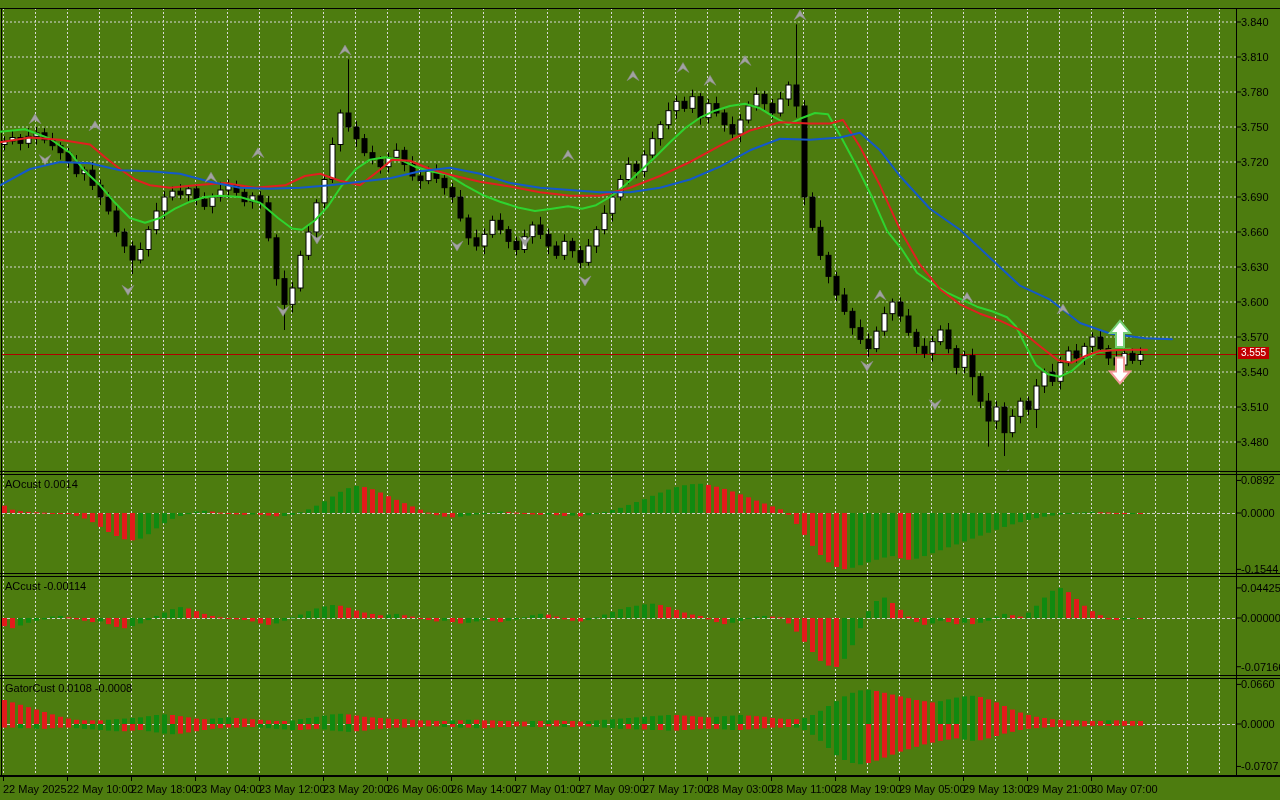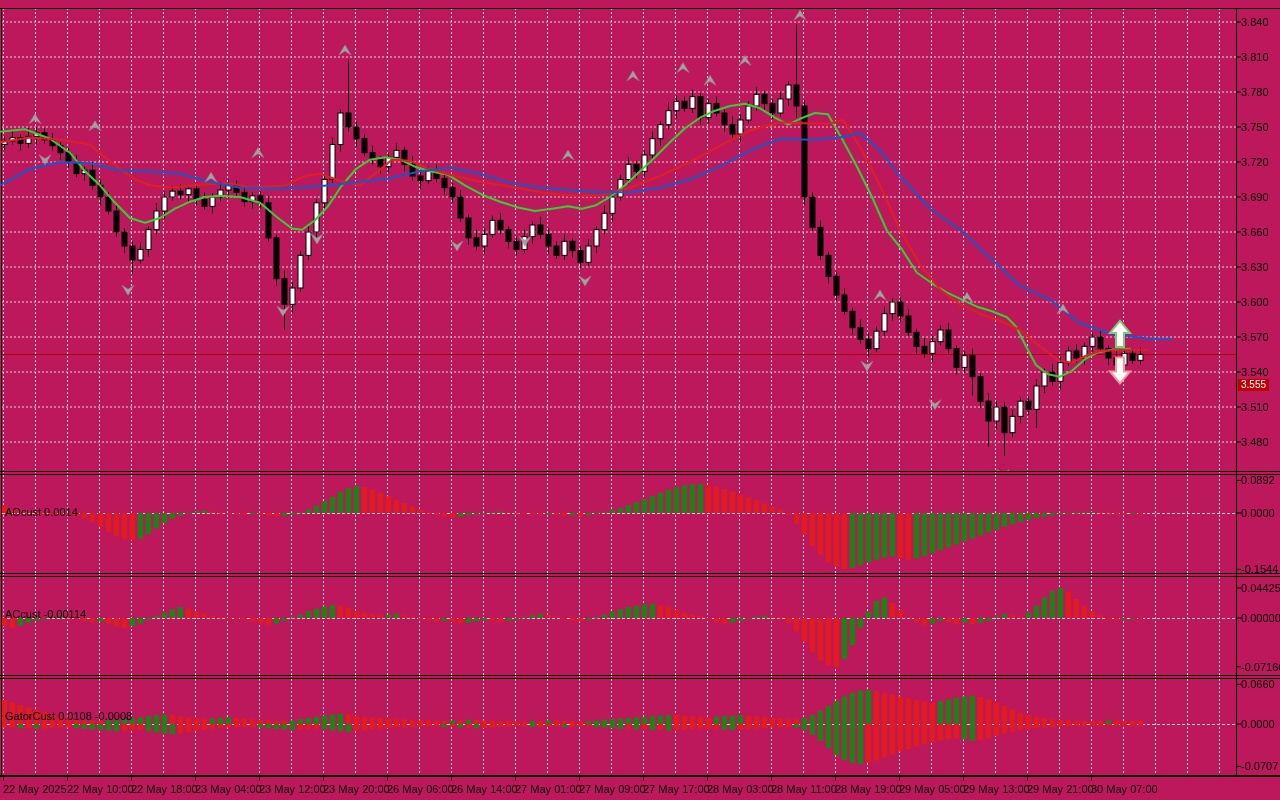--- a/index.html
+++ b/index.html
@@ -1,21 +1,21 @@
 <!DOCTYPE html>
 <html><head>
 <meta charset="utf-8">
 <style>
   html,body{margin:0;padding:0;background:#fff;}
-  #app{position:relative;width:1280px;height:800px;background:#be185d;overflow:hidden;
+  #app{position:relative;width:1280px;height:800px;background:#4d7c0f;overflow:hidden;
        font-family:"Liberation Sans",sans-serif;}
   #app svg{position:absolute;left:0;display:block;}
-  .ind-label{position:absolute;left:5px;font-size:11px;color:#000;white-space:nowrap;z-index:5;margin-top:28px;}
+  .ind-label{position:absolute;left:5px;font-size:11px;color:#000;white-space:nowrap;z-index:5;}
   #price-badge{position:absolute;left:1238px;top:347px;width:31px;height:12px;
-       font-size:10px;line-height:12px;text-align:center;z-index:6;margin-top:32px;}
+       font-size:10px;line-height:12px;text-align:center;z-index:6;}
   #price-axis-hit{position:absolute;left:1237px;top:8px;width:43px;height:768px;z-index:4;}
   svg text{font-family:"Liberation Sans",sans-serif;font-size:11px;fill:#000;}
 </style>
 </head>
 <body>
 
 <div id="app">
   <svg id="svg-main" width="1280" height="471" style="top:0;">
       <line x1="3.5" y1="8" x2="3.5" y2="471" stroke="#d9d9d9" stroke-dasharray="2,2"></line>
       <line x1="35.5" y1="8" x2="35.5" y2="471" stroke="#d9d9d9" stroke-dasharray="2,2"></line>

